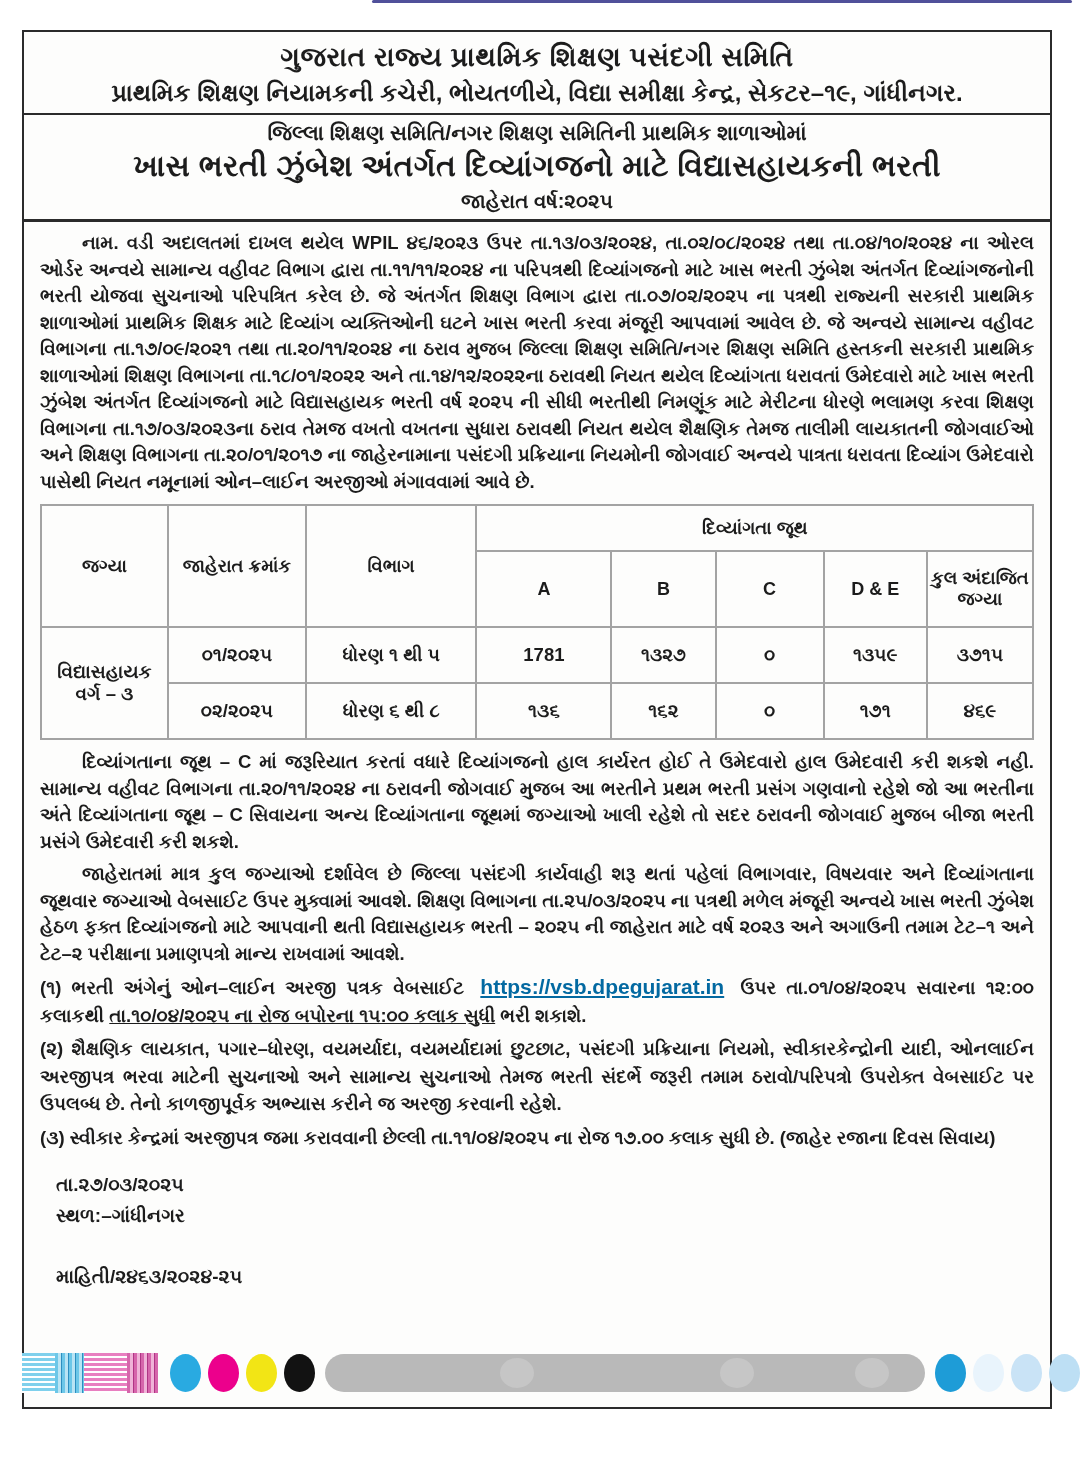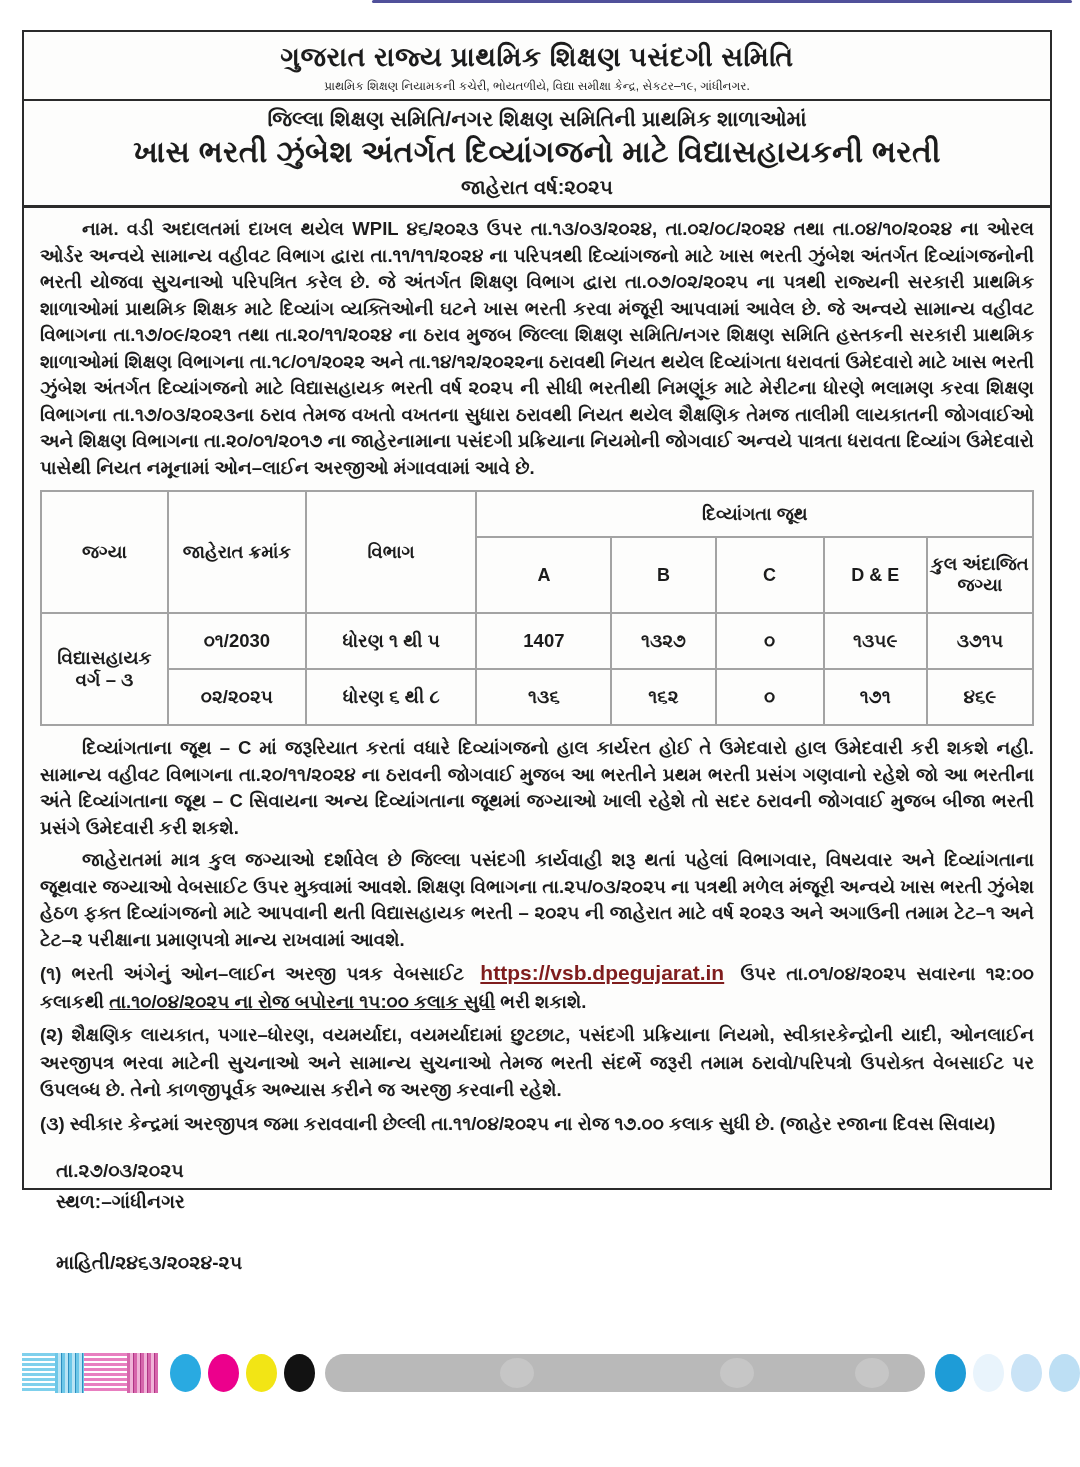--- a/index.html
+++ b/index.html
@@ -2,26 +2,26 @@
 <html lang="gu"><head>
 <meta charset="utf-8">
 <style>
   * { margin:0; padding:0; box-sizing:border-box; }
   html,body { background:#ffffff; }
   body { font-family:"Liberation Sans","DejaVu Sans",sans-serif; color:#1c1c1c; }
   .canvas { position:relative; width:1080px; height:1467px; background:#ffffff; overflow:hidden; }
 
   .top-rule { position:absolute; top:0; left:372px; width:700px; height:3px; border-radius:2px; }
 
-  .doc-box { position:absolute; left:22px; top:30px; width:1030px; height:1160px;
+  .doc-box { position:absolute; left:22px; top:30px; width:1030px; height:1379px;
              border:2.5px solid #2b2b2b; background:#fdfdfc; }
 
   .doc-header { text-align:center; padding:10px 10px 6px 10px; border-bottom:2.5px solid #2b2b2b; }
   .org-name { font-size:27px; font-weight:bold; letter-spacing:.5px; }
-  .org-address { font-size:12px; font-weight:normal; margin-top:6px; }
+  .org-address { font-size:24px; font-weight:bold; margin-top:6px; }
 
   .title-block { text-align:center; padding:6px 8px 6px 8px; border-bottom:3px solid #2b2b2b; }
   .subtitle { font-size:21px; font-weight:bold; }
   .main-title { font-size:30px; font-weight:bold; margin-top:4px; letter-spacing:.3px;text-align:center; }
   .year-line { font-size:20px; font-weight:bold; margin-top:6px; }
 
   .doc-body { padding:8px 16px 0 16px; }
   .para { font-size:18.5px; font-weight:bold; line-height:26.5px; text-align:justify; }
   .indent { text-indent:42px; }
 
@@ -30,21 +30,21 @@
       font-weight:bold; font-size:18px; padding:4px 3px; vertical-align:middle; }
   .c-post{width:12.8%}.c-advt{width:13.9%}.c-div{width:17.2%}.c-a{width:13.6%}
   .c-b{width:10.5%}.c-c{width:10.9%}.c-de{width:10.4%}.c-tot{width:10.7%}
   tr.hdr1 th { height:46px; }
   tr.hdr2 th { height:76px; }
   tr.datarow td { height:56px; font-size:18.5px; }
 
   .points { margin-top:4px; }
   .point { font-size:18.5px; font-weight:bold; line-height:27.5px; text-align:justify; margin-top:6px; }
   .url { font-family:"Liberation Sans","DejaVu Sans",sans-serif; font-size:21px; font-weight:bold;
-         text-decoration:underline; color:#7f1d1d; padding:0 6px; }
+         text-decoration:underline; color:#0369a1; padding:0 6px; }
   .uline { text-decoration:underline; }
 
   .doc-footer { display:flex; justify-content:flex-start; padding:18px 20px 0 16px; }
   .footer-left { font-size:19px; font-weight:bold; line-height:31px; }
   .footer-left .ref { margin-top:30px; }
   .footer-right { text-align:center; font-size:19px; font-weight:bold; line-height:26px; padding-right:18px; }
   .footer-right .name { font-size:20px; margin-bottom:6px; }
   .footer-right .desig { margin-bottom:6px; }
 
   .strip { position:absolute; left:22px; top:1352px; width:1058px; height:42px; display:flex; align-items:center; }
@@ -106,23 +106,23 @@
           </tr>
           <tr class="hdr2" data-interactable="false">
             <th data-interactable="false">A</th>
             <th data-interactable="false">B</th>
             <th data-interactable="false">C</th>
             <th data-interactable="false">D &amp; E</th>
             <th data-interactable="false">કુલ અંદાજિત જગ્યા</th>
           </tr>
           <tr class="datarow" data-interactable="false">
             <td rowspan="2" data-interactable="false">વિદ્યાસહાયક વર્ગ – ૩</td>
-            <td data-interactable="false">૦૧/2030</td>
+            <td data-interactable="false">૦૧/૨૦૨૫</td>
             <td data-interactable="false">ધોરણ ૧ થી ૫</td>
-            <td data-interactable="false">1407</td>
+            <td data-interactable="false">1781</td>
             <td data-interactable="false">૧૩૨૭</td>
             <td data-interactable="false">૦</td>
             <td data-interactable="false">૧૩૫૯</td>
             <td data-interactable="false">૩૭૧૫</td>
           </tr>
           <tr class="datarow" data-interactable="false">
             <td data-interactable="false">૦૨/૨૦૨૫</td>
             <td data-interactable="false">ધોરણ ૬ થી ૮</td>
             <td data-interactable="false">૧૩૬</td>
             <td data-interactable="false">૧૬૨</td>

